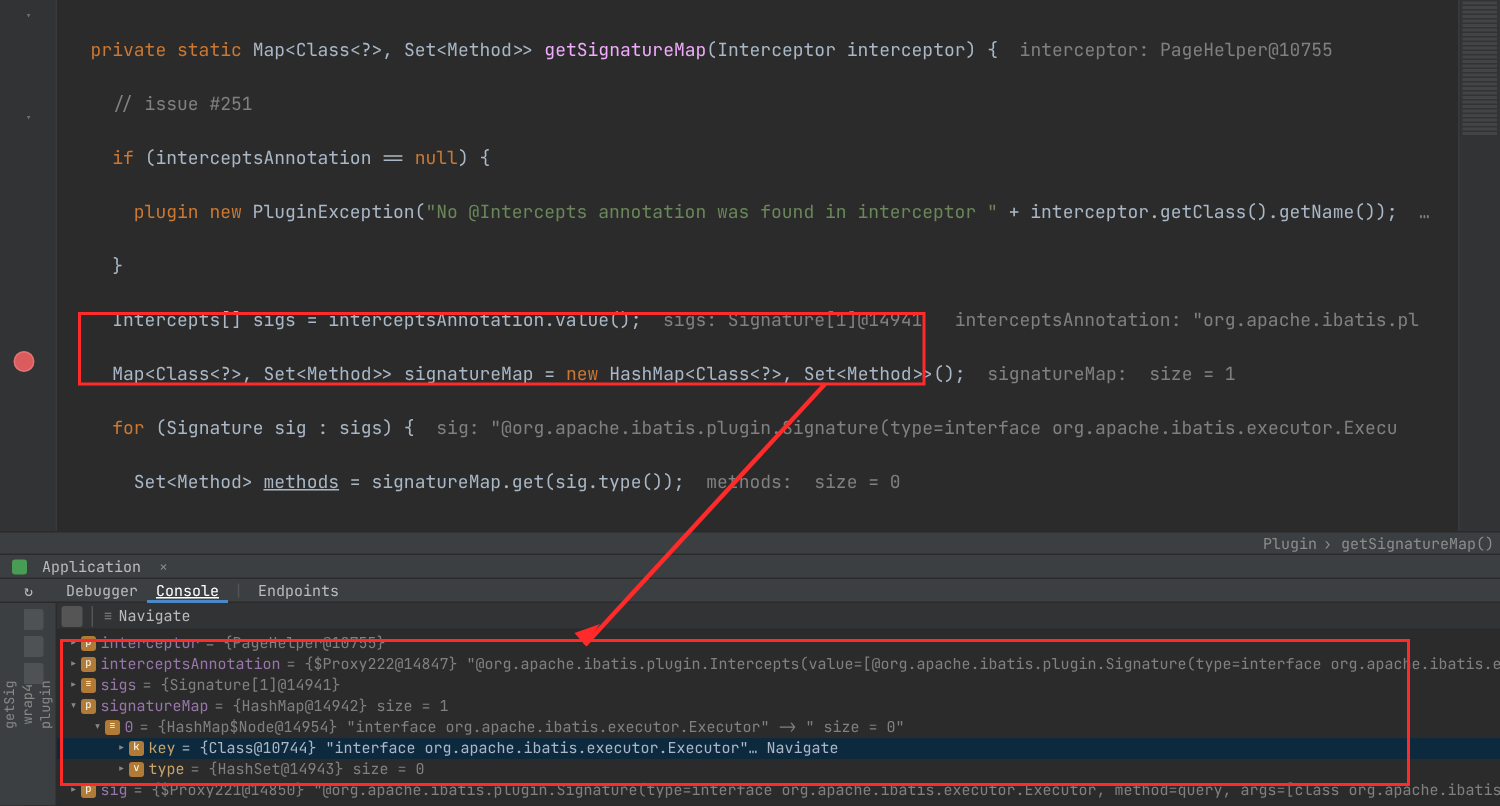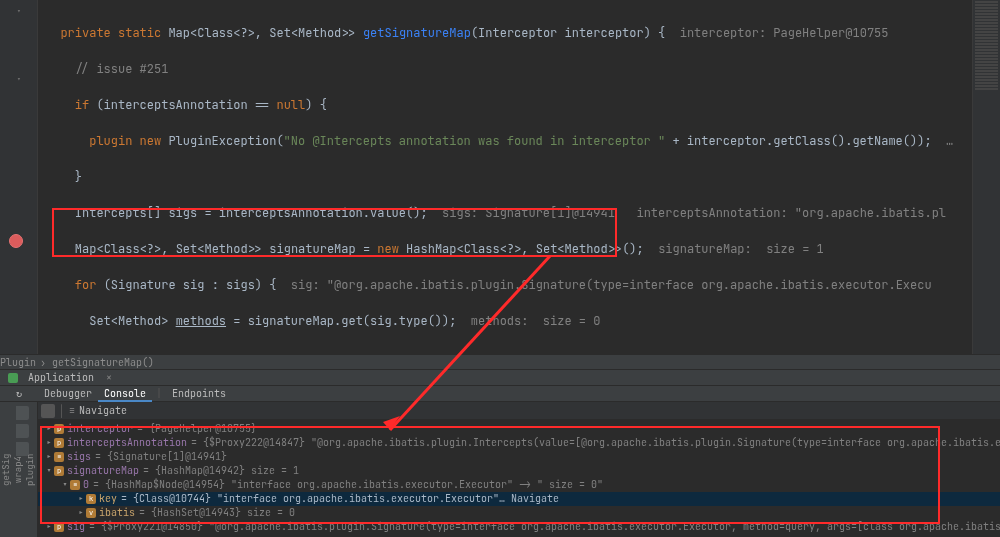--- a/index.html
+++ b/index.html
@@ -39,21 +39,21 @@
   .code {
     flex:1;
     padding:6px 0 0 8px;
     line-height:18px;
     white-space:pre;
     position:relative;
     overflow:hidden;
   }
   .kw { color:#cc7832; }
   .str { color:#6a8759; }
-  .fn { color:#3b82f6; }
+  .fn { color:#f0abfc; }
   .cmt { color:#808080; }
   .ital { color:#808080; }
   .redbox1 {
     position:absolute;
     left:52px; top:208px;
     width:565px; height:49px;
     border:2px solid #ff2a2a;
     pointer-events:none;
   }
   .redbox2 {
@@ -69,21 +69,23 @@
     pointer-events:none;
   }
   .crumb {
     position:absolute;
     left:0; top:354px; right:0; height:16px;
     background:#3c3f41;
     border-top:1px solid #2b2b2b;
     border-bottom:1px solid #2b2b2b;
     font-size:10px;
     color:#8c8c8c;
+    padding-left:38px;
     line-height:16px;
+    text-align:right;
   }
   .crumb span { margin-right:4px; }
   .dbgbar {
     position:absolute;
     left:0; top:370px; right:0; height:16px;
     background:#3c3f41;
     font-size:10px;
     padding-left:8px;
     line-height:16px;
     color:#bbbbbb;
@@ -109,21 +111,21 @@
     align-items:center;
   }
   .tabs .side {
     width:38px; text-align:center;
   }
   .tabs .tab {
     padding:0 6px;
     height:16px;line-height:16px;
     border-bottom:2px solid transparent;
   }
-  .tabs .tab.active { color:#fff; border-bottom:2px solid #4a88c7; }
+  .tabs .tab.active { color:#fff; border-bottom:2px solid #4a88c7;text-decoration:underline; }
   .varsHeader {
     position:absolute;
     left:38px; top:402px; right:0; height:18px;
     background:#313335;
     border-bottom:1px solid #2b2b2b;
     font-size:10px;
     line-height:18px;
     color:#bbb;
     display:flex;
     align-items:center;
@@ -328,21 +330,21 @@
   </div>
   <div class="vrow sel" style="padding-left:38px">
     <span class="tw">▸</span>
     <span class="vicon k">k</span>
     <span class="vname" style="color:#c7a36b">key</span>
     <span class="vval" style="color:#a9b7c6">= {Class@10744} "interface org.apache.ibatis.executor.Executor"… Navigate</span>
   </div>
   <div class="vrow" style="padding-left:38px">
     <span class="tw">▸</span>
     <span class="vicon k">v</span>
-    <span class="vname" style="color:#c7a36b">ibatis</span>
+    <span class="vname" style="color:#c7a36b">type</span>
     <span class="vval">= {HashSet@14943}  size = 0</span>
   </div>
   <div class="vrow">
     <span class="tw">▸</span>
     <span class="vicon o">p</span>
     <span class="vname">sig</span>
     <span class="vval">= {$Proxy221@14850} "@org.apache.ibatis.plugin.Signature(type=interface org.apache.ibatis.executor.Executor, method=query, args=[class org.apache.ibatis.mapping.MappedStatement, class java.lang.Object, class org</span>
   </div>
 </div>
 

